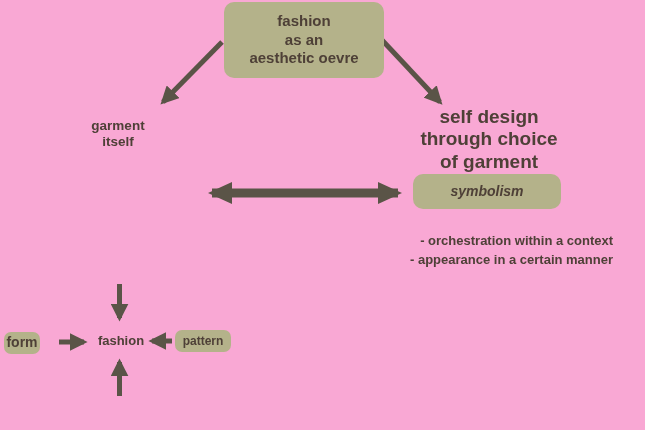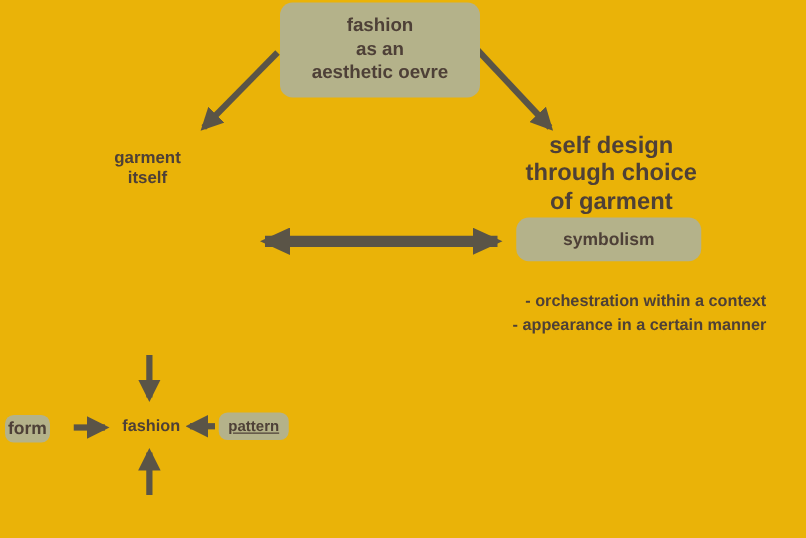--- a/index.html
+++ b/index.html
@@ -2,21 +2,21 @@
 <html><head>
 <meta charset="utf-8">
 <style>
   * { margin: 0; padding: 0; box-sizing: border-box; }
   html, body { background: #ffffff; }
   body { font-family: "Liberation Sans", sans-serif; }
   .canvas {
     position: relative;
     width: 645px;
     height: 430px;
-    background: #eab308;
+    background: #f9a8d4;
     overflow: hidden;
   }
   svg.arrows-layer {
     position: absolute;
     left: 0; top: 0;
     width: 645px; height: 430px;
     pointer-events: none;
   }
   .box {
     position: absolute;
@@ -46,24 +46,24 @@
     font-weight: bold;
     text-align: right;
     font-size: 13px;
     line-height: 19px;
   }
   .notes div { white-space: nowrap; }
 
   
   .top-box       { left: 224px; top: 2px;   width: 160px; height: 76px; font-size: 15px; }
   .design-box    { left: 40px;  top: 177px; width: 145px; height: 35px; font-size: 14px; }
-  .symbolism-box { left: 413px; top: 174px; width: 148px; height: 35px; font-size: 14px; }
+  .symbolism-box { left: 413px; top: 174px; width: 148px; height: 35px; font-size: 14px; font-style: italic; }
   .fabric-box    { left: 88px;  top: 254px; width: 63px;  height: 27px; font-size: 12px; }
   .form-box      { left: 4px;   top: 332px; width: 36px;  height: 22px; font-size: 14px; }
-  .pattern-box   { left: 175px; top: 330px; width: 56px;  height: 22px; font-size: 12px; text-decoration: underline; }
+  .pattern-box   { left: 175px; top: 330px; width: 56px;  height: 22px; font-size: 12px; }
   .colour-box    { left: 88px;  top: 399px; width: 63px;  height: 26px; font-size: 12px; }
 
   .garment-label     { left: 58px;  top: 118px; width: 120px; font-size: 13.5px; }
   .self-design-label { left: 408px; top: 106px; width: 162px; font-size: 19px; }
   .fashion-word      { left: 94px;  top: 333px; width: 54px;  font-size: 13px; }
   .notes-block       { left: 410px; top: 231px; }
 </style>
 </head>
 <body>
 

